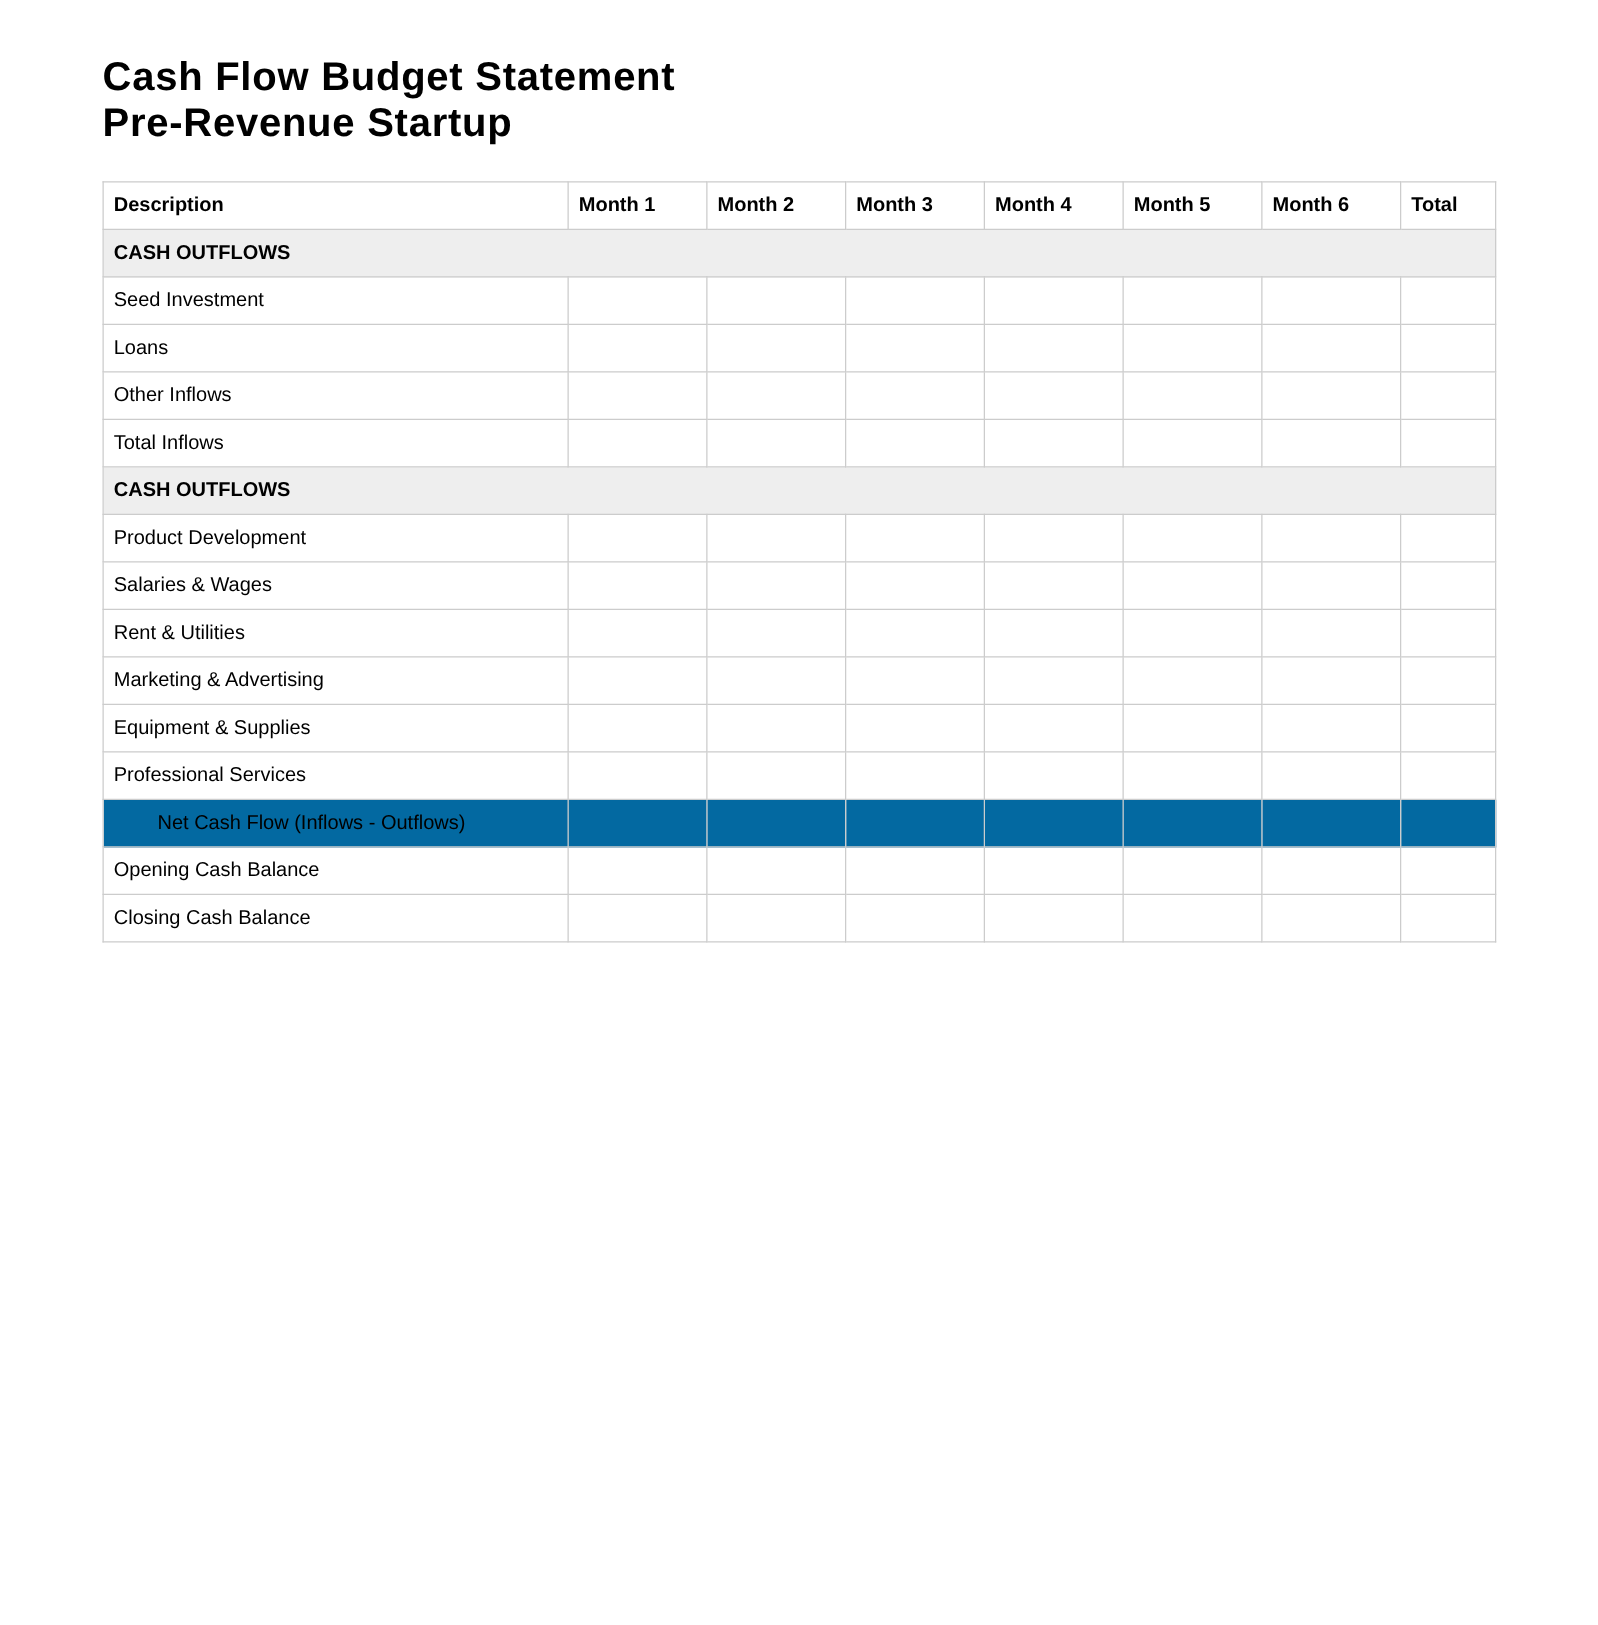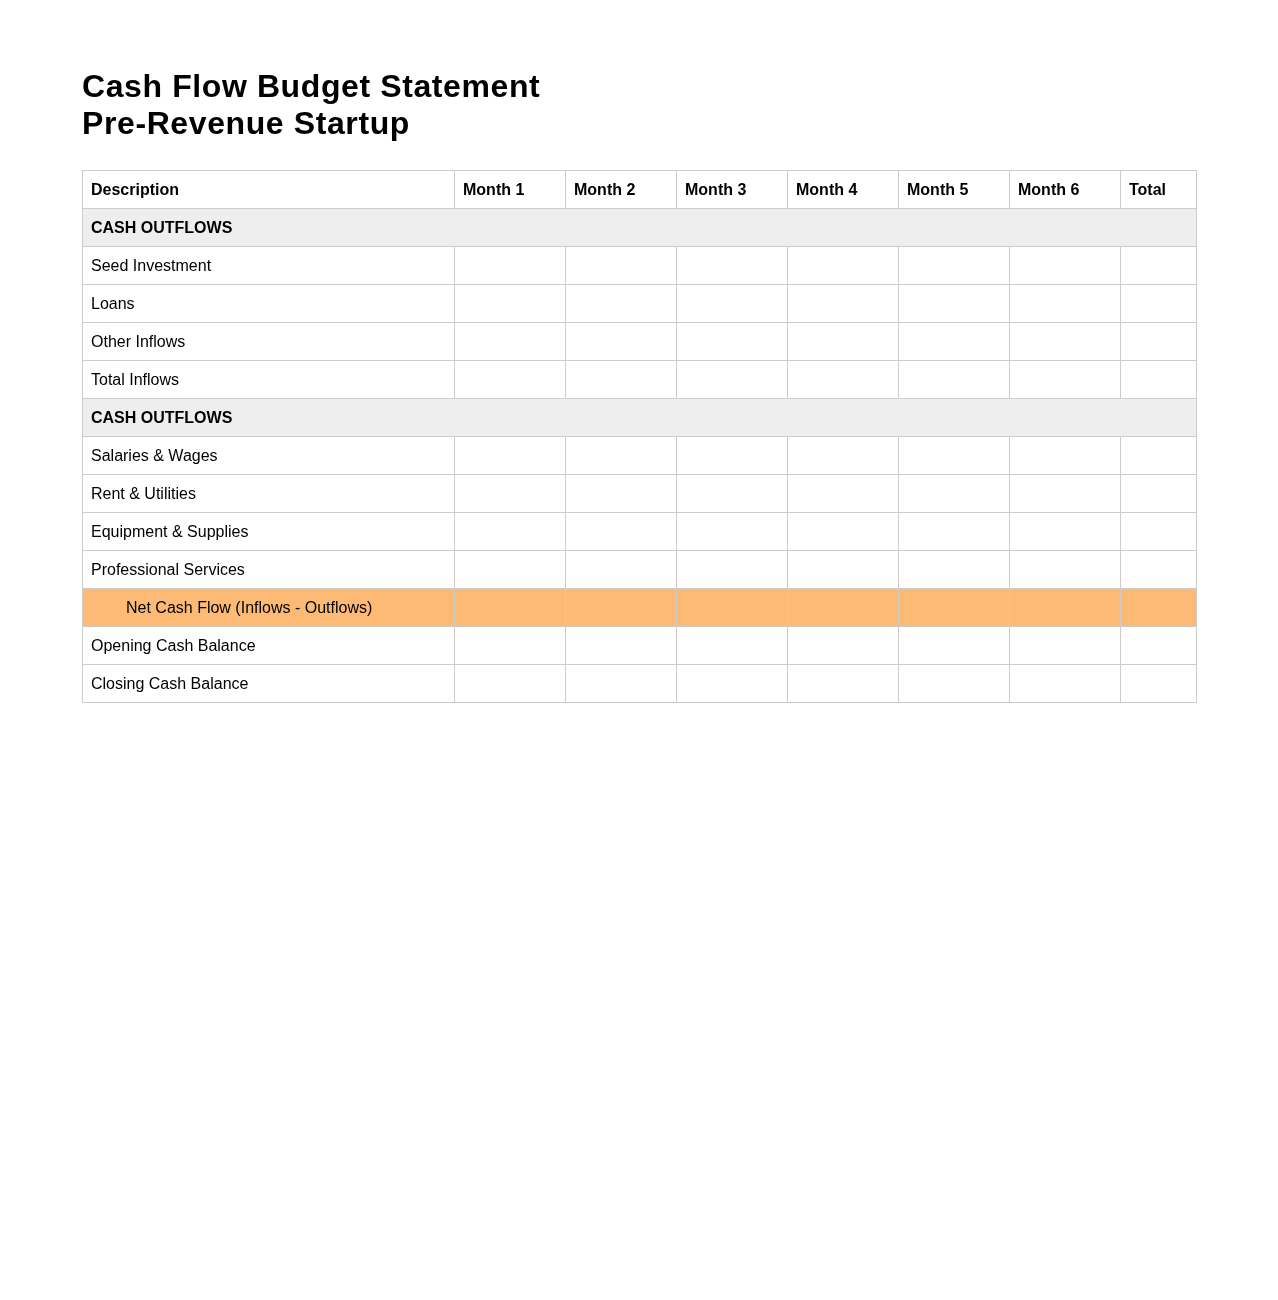--- a/index.html
+++ b/index.html
@@ -10,21 +10,21 @@
   body {
     width: 1278px;
     height: 1300px;
     position: relative;
     font-family: "Liberation Sans", sans-serif;
     color: #000;
   }
   .doc {
     position: absolute;
     left: 82px;
-    top: 68px;
+    top: 43px;
     width: 1114px;
   }
   h1 {
     margin: 0;
     font-size: 32px;
     line-height: 37px;
     font-weight: bold;
     letter-spacing: 0.6px;
   }
   h1 span { display: block; }
@@ -44,21 +44,21 @@
     padding: 0 8px;
     text-align: left;
     vertical-align: middle;
     box-sizing: border-box;
   }
   th { font-weight: bold; }
   tr.section td {
     background: #eeeeee;
     font-weight: bold;
   }
-  tr.shaded td { background: #fdba74; padding-left: 43px; }
+  tr.shaded td { background: #0369a1; padding-left: 43px; }
 </style>
 </head>
 <body>
 
 <div class="doc">
   <h1>
     <span>Cash Flow Budget Statement</span>
     <span>Pre-Revenue Startup</span>
   </h1>
 
@@ -126,31 +126,51 @@
           <td></td>
           <td></td>
           <td></td>
           <td></td>
           <td></td>
         </tr>
         <tr class="section">
           <td colspan="8">CASH OUTFLOWS</td>
         </tr>
         <tr>
+          <td>Product Development</td>
+          <td></td>
+          <td></td>
+          <td></td>
+          <td></td>
+          <td></td>
+          <td></td>
+          <td></td>
+        </tr>
+        <tr>
           <td>Salaries &amp; Wages</td>
           <td></td>
           <td></td>
           <td></td>
           <td></td>
           <td></td>
           <td></td>
           <td></td>
         </tr>
         <tr>
           <td>Rent &amp; Utilities</td>
+          <td></td>
+          <td></td>
+          <td></td>
+          <td></td>
+          <td></td>
+          <td></td>
+          <td></td>
+        </tr>
+        <tr>
+          <td>Marketing &amp; Advertising</td>
           <td></td>
           <td></td>
           <td></td>
           <td></td>
           <td></td>
           <td></td>
           <td></td>
         </tr>
         <tr>
           <td>Equipment &amp; Supplies</td>

